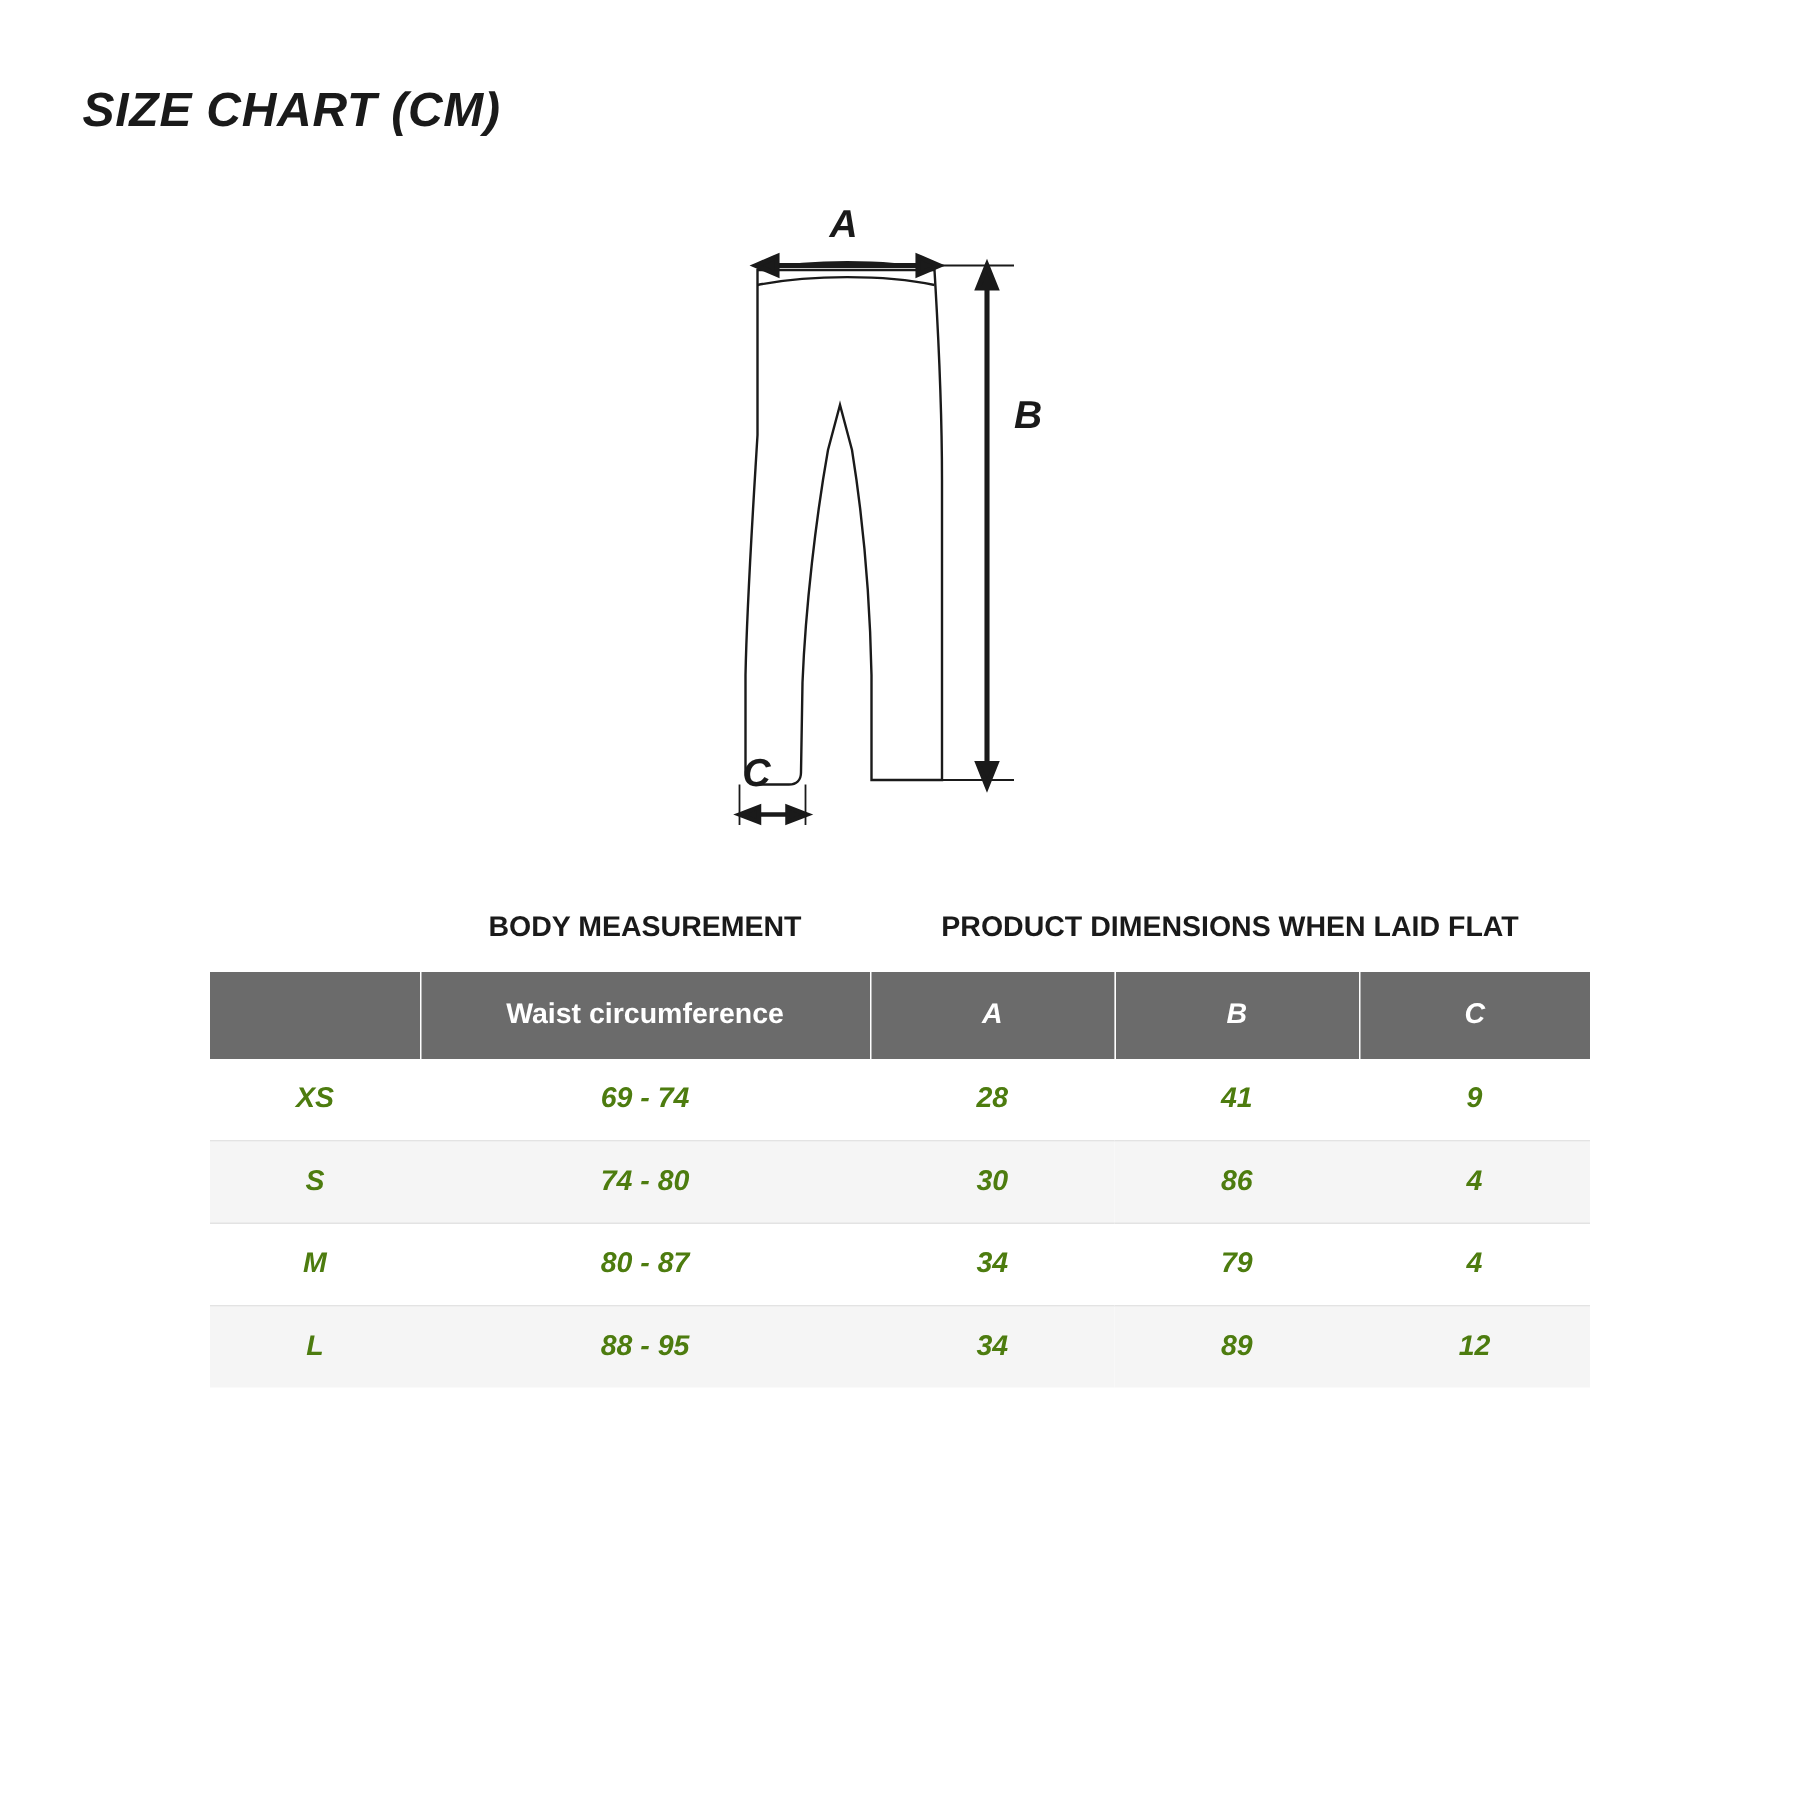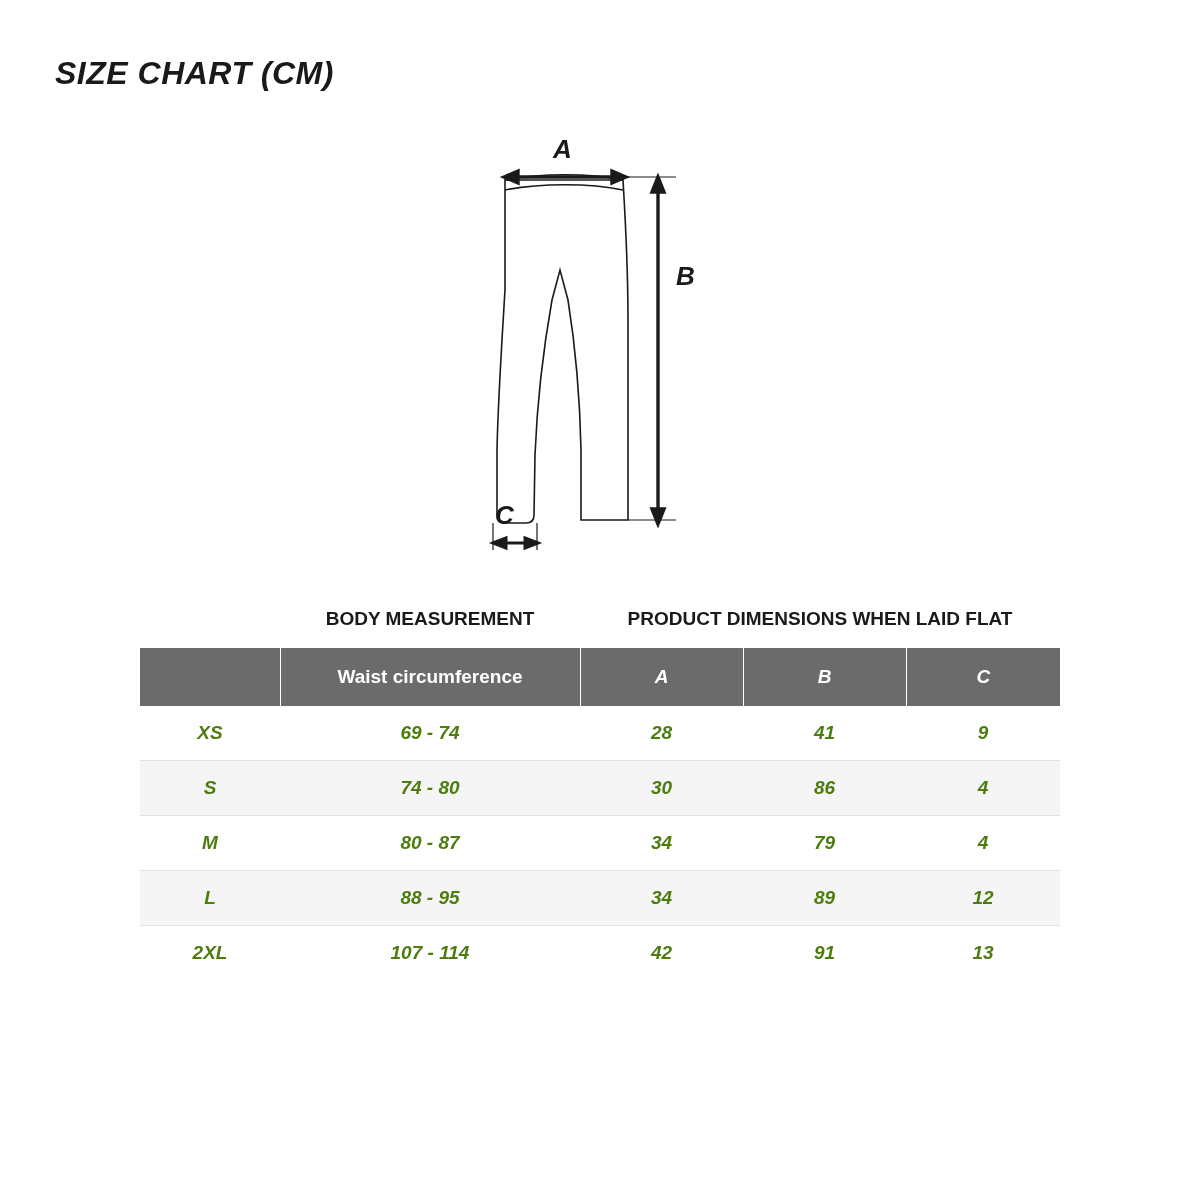--- a/index.html
+++ b/index.html
@@ -190,22 +190,15 @@
         <td>79</td>
         <td>4</td>
       </tr>
       <tr>
         <td>L</td>
         <td>88 - 95</td>
         <td>34</td>
         <td>89</td>
         <td>12</td>
       </tr>
-      <tr>
-        <td>2XL</td>
-        <td>107 - 114</td>
-        <td>42</td>
-        <td>91</td>
-        <td>13</td>
-      </tr>
     </tbody>
   </table>
 </div>
 
 </body></html>

